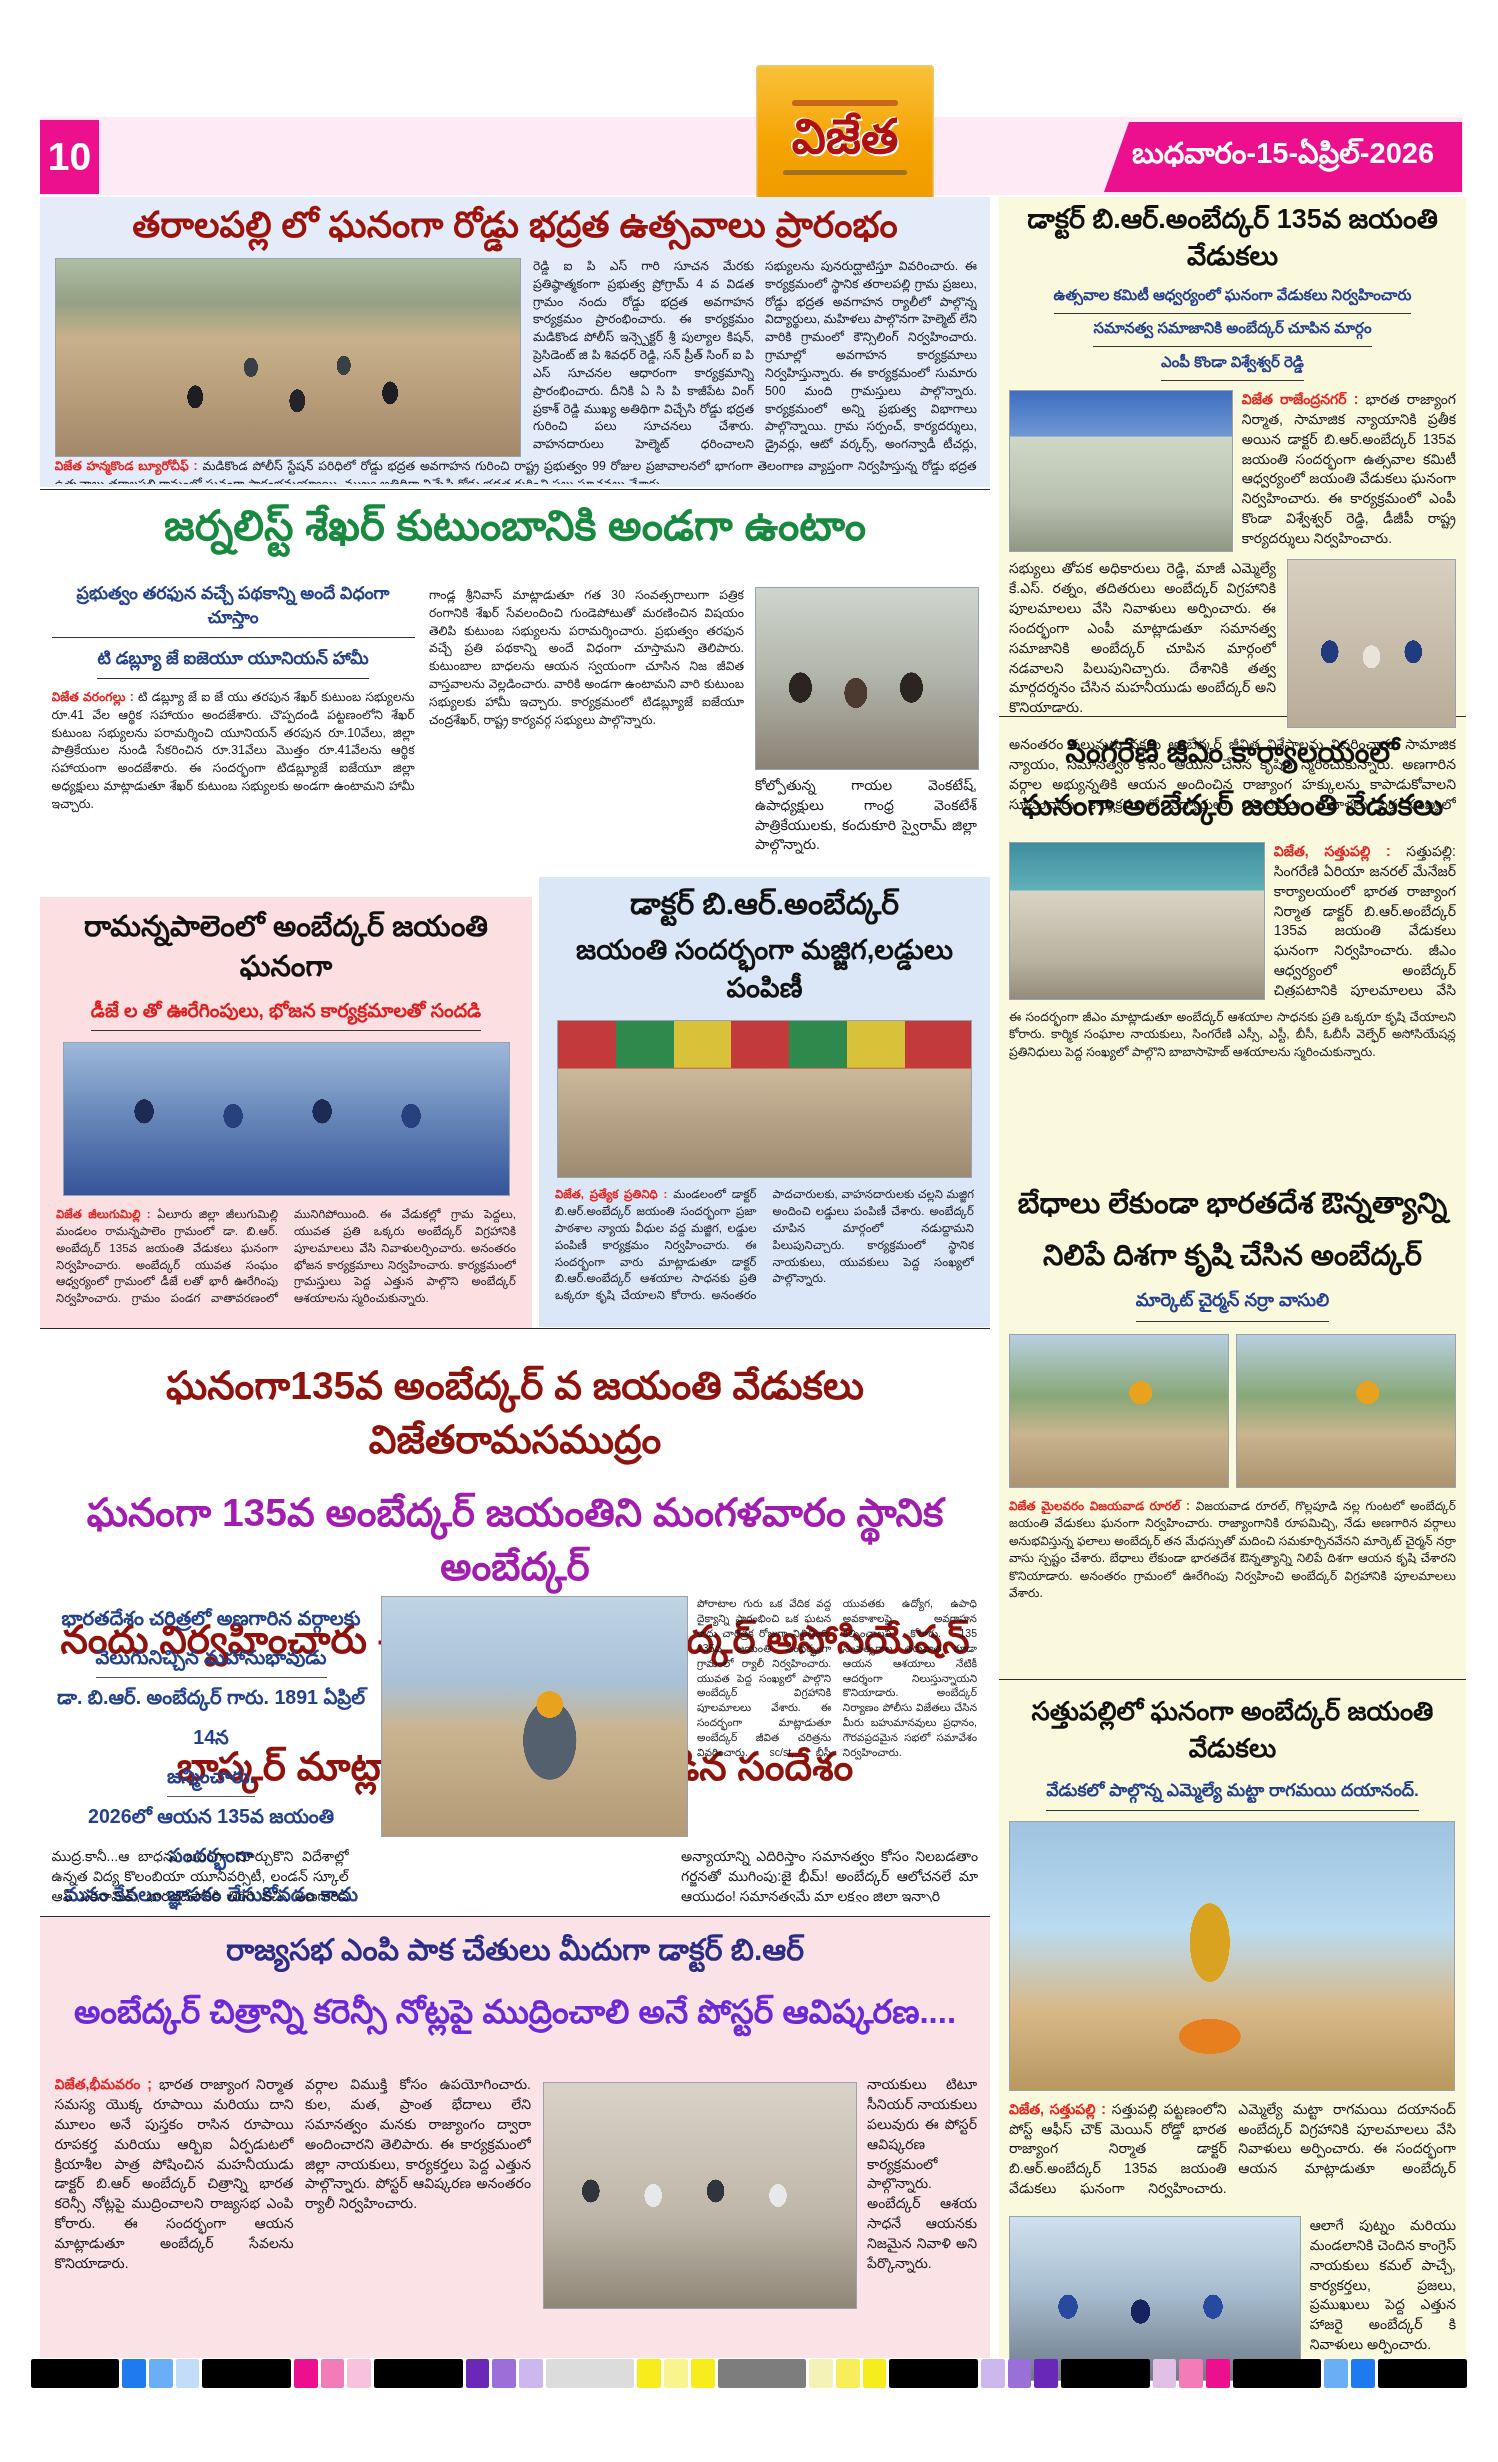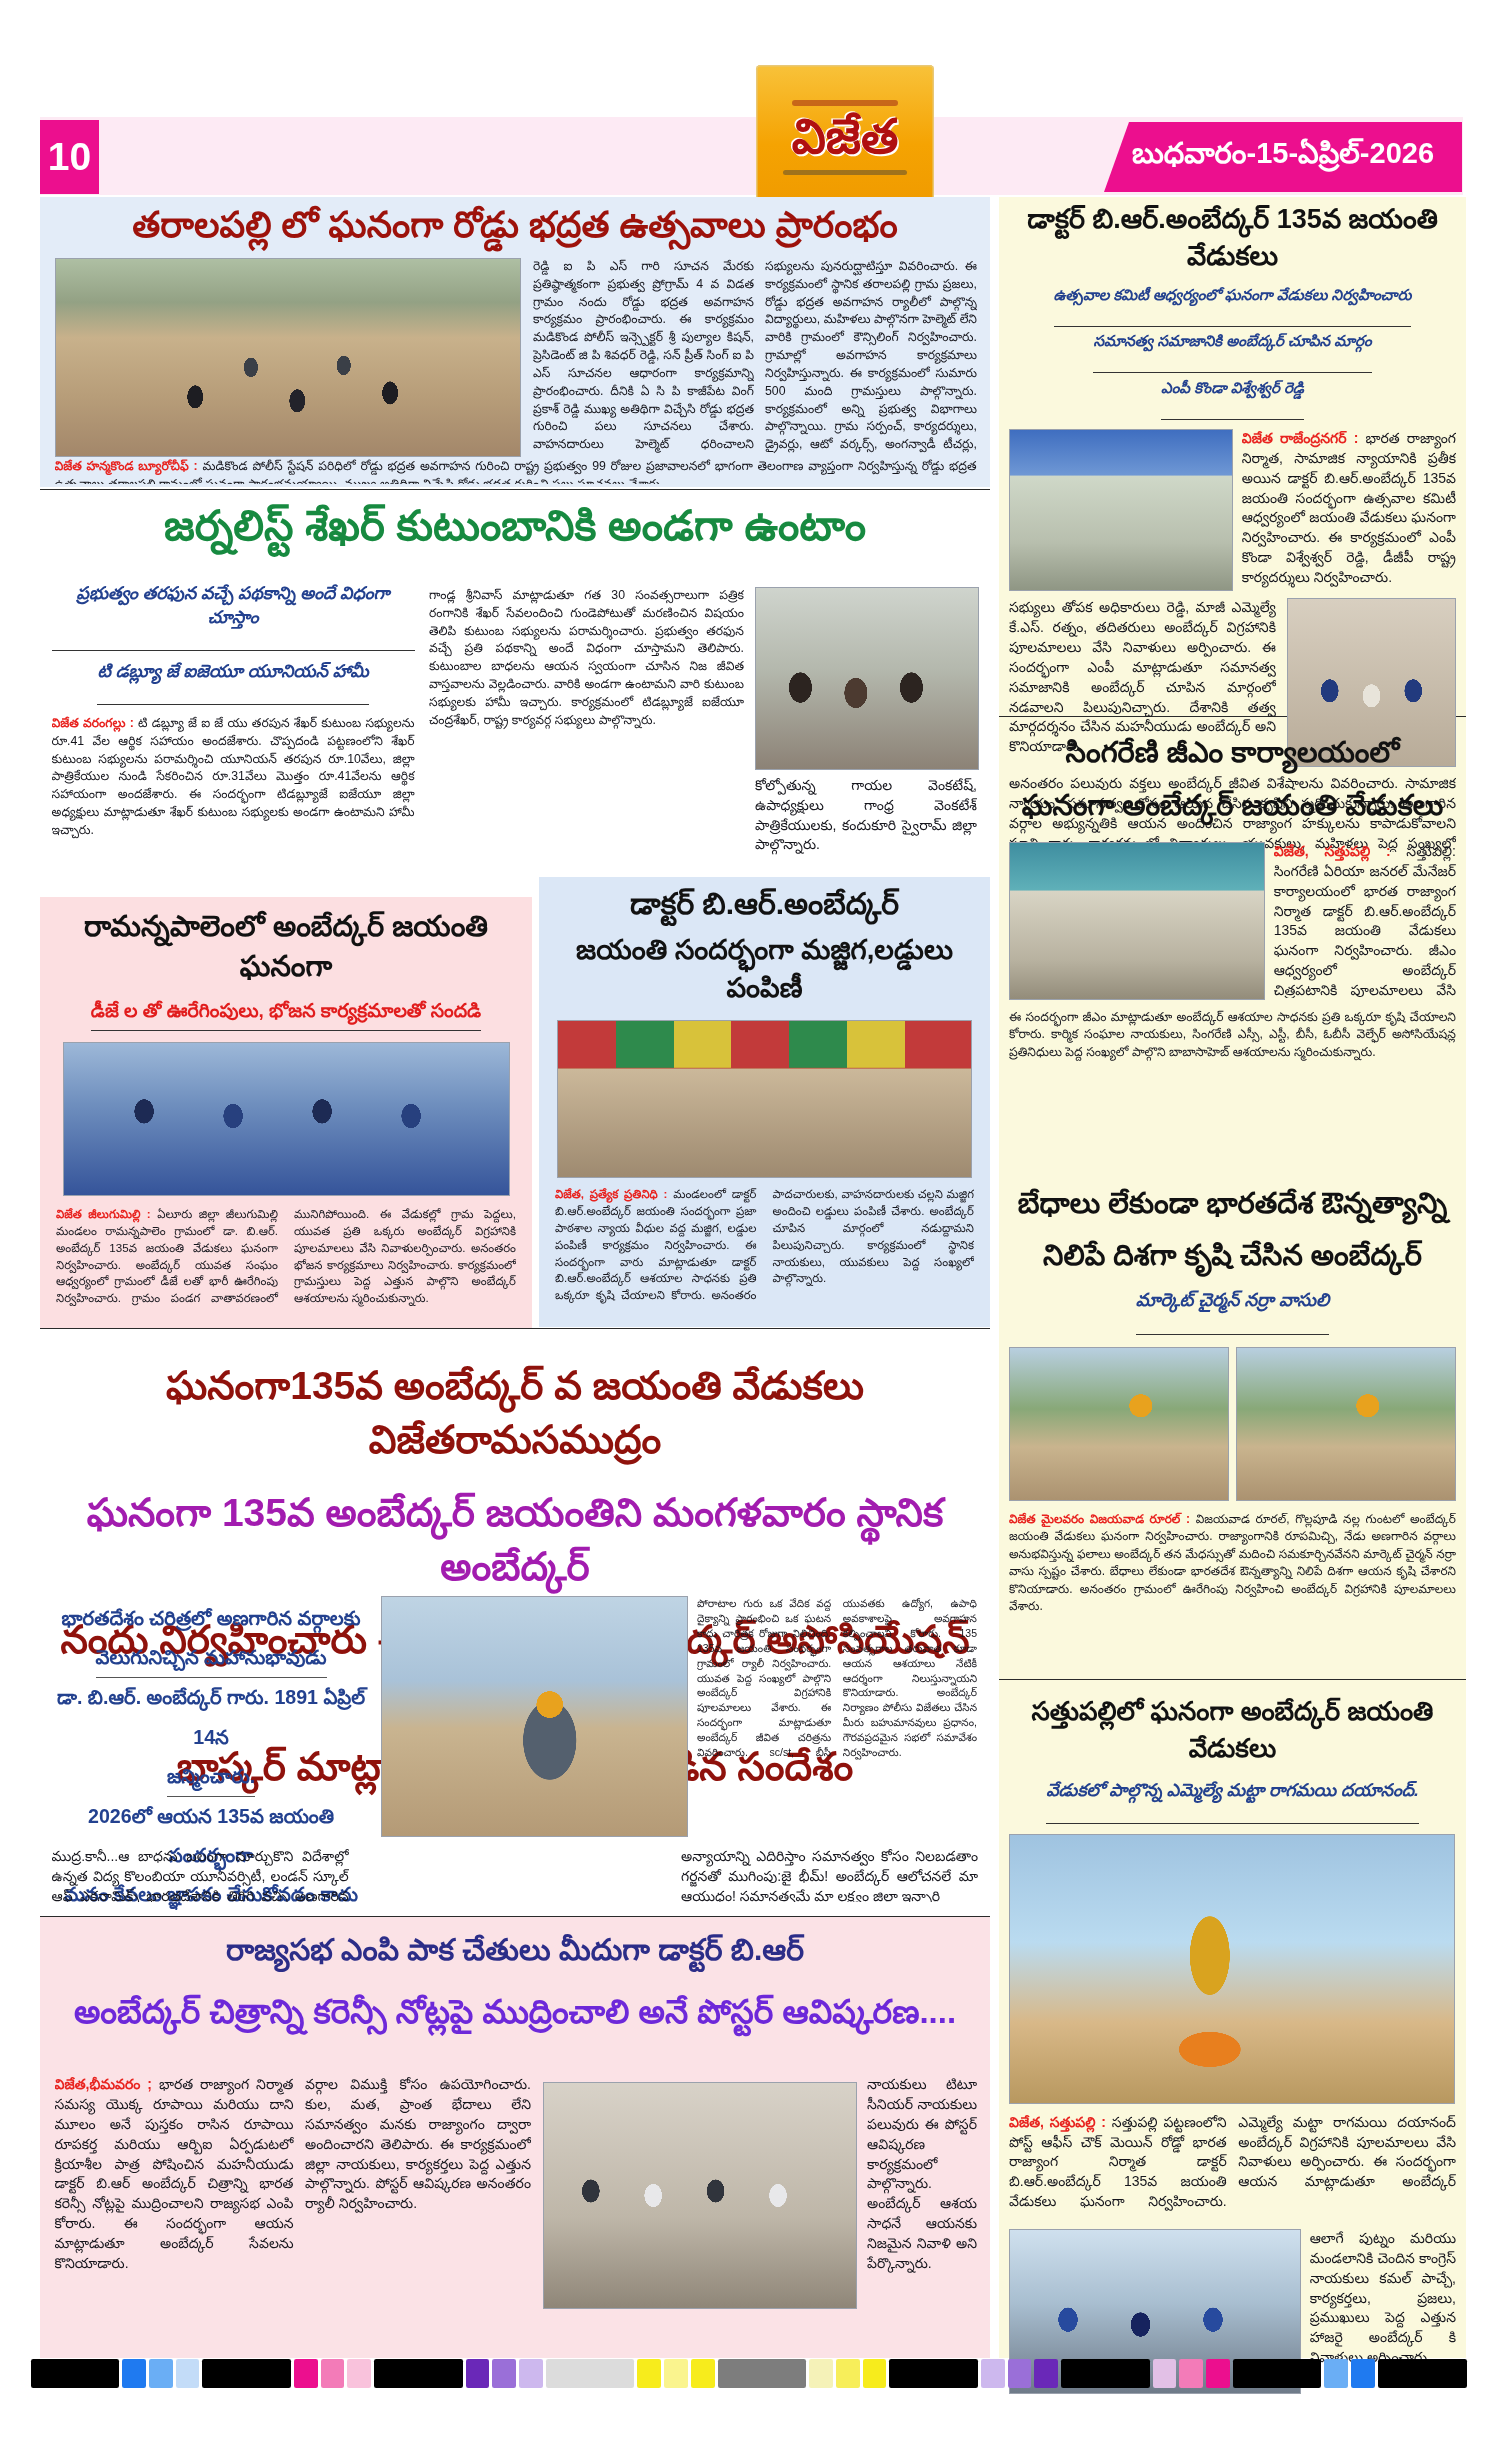--- a/index.html
+++ b/index.html
@@ -3,21 +3,21 @@
 <meta charset="utf-8">
 <style>
   html,body{margin:0;padding:0;background:#ffffff;}
   body{font-family:"Liberation Sans","DejaVu Sans",sans-serif;}
   #page{position:relative;width:1499px;height:2462px;background:#ffffff;overflow:hidden;}
   .abs{position:absolute;}
   .bodytxt{font-size:12.3px;line-height:1.45;text-align:justify;color:#16161d;overflow:hidden;}
   .small{font-size:14px;line-height:1.42;}
   .dl{color:#e8231f;font-weight:bold;}
   .blue-sub{color:#23418f;font-weight:bold;text-align:center;}
-  .blue-sub span{display:inline-block;border-bottom:1.5px solid #333;padding-bottom:19px;font-style:italic;}
+  .blue-sub span{display:inline-block;border-bottom:1.5px solid #333;padding-bottom:6px;}
   .red-sub{color:#e11d1d;font-weight:bold;text-align:center;}
   .red-sub span{display:inline-block;border-bottom:1.5px solid #333;padding-bottom:3.6px;}
   .hl{font-weight:bold;text-align:center;}
   .ph{border:0.7px solid #9aa1ad;}
   
   .ph-rally{background:
     radial-gradient(13px 19px at 30% 70%,#1d1d22 60%,transparent 61%),
     radial-gradient(13px 19px at 52% 72%,#23232a 60%,transparent 61%),
     radial-gradient(13px 19px at 72% 68%,#1d1d22 60%,transparent 61%),
     radial-gradient(11.6px 16px at 42% 55%,#3a3f47 60%,transparent 61%),

